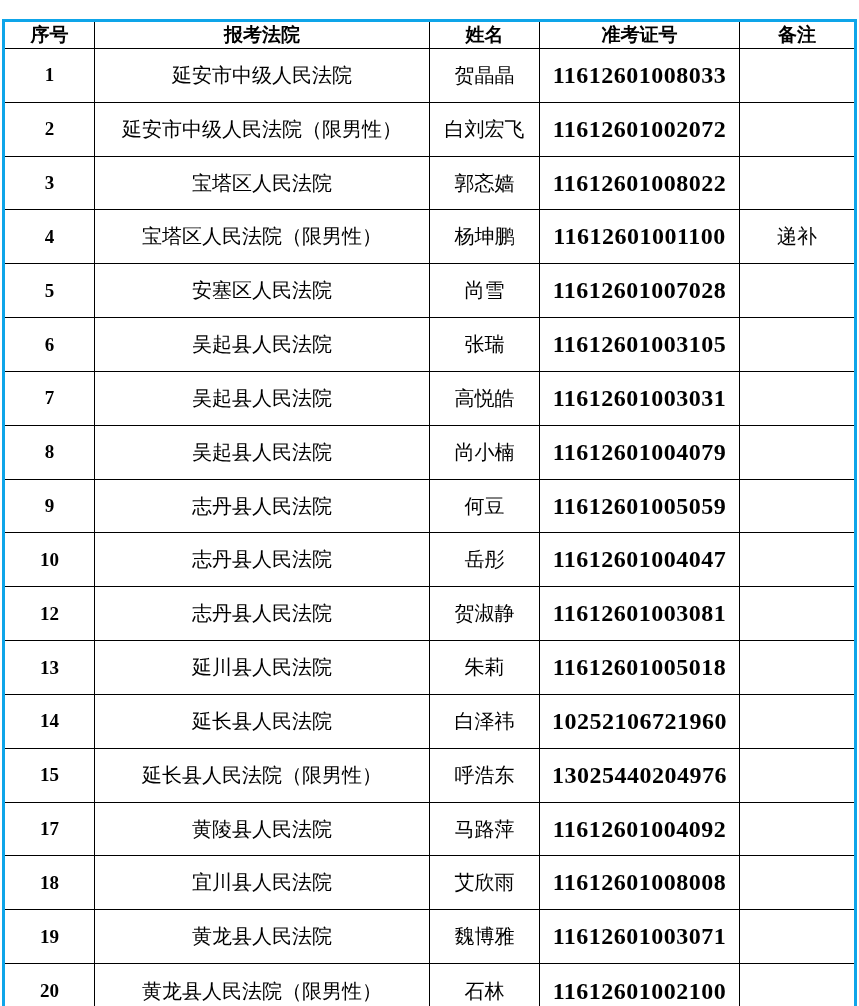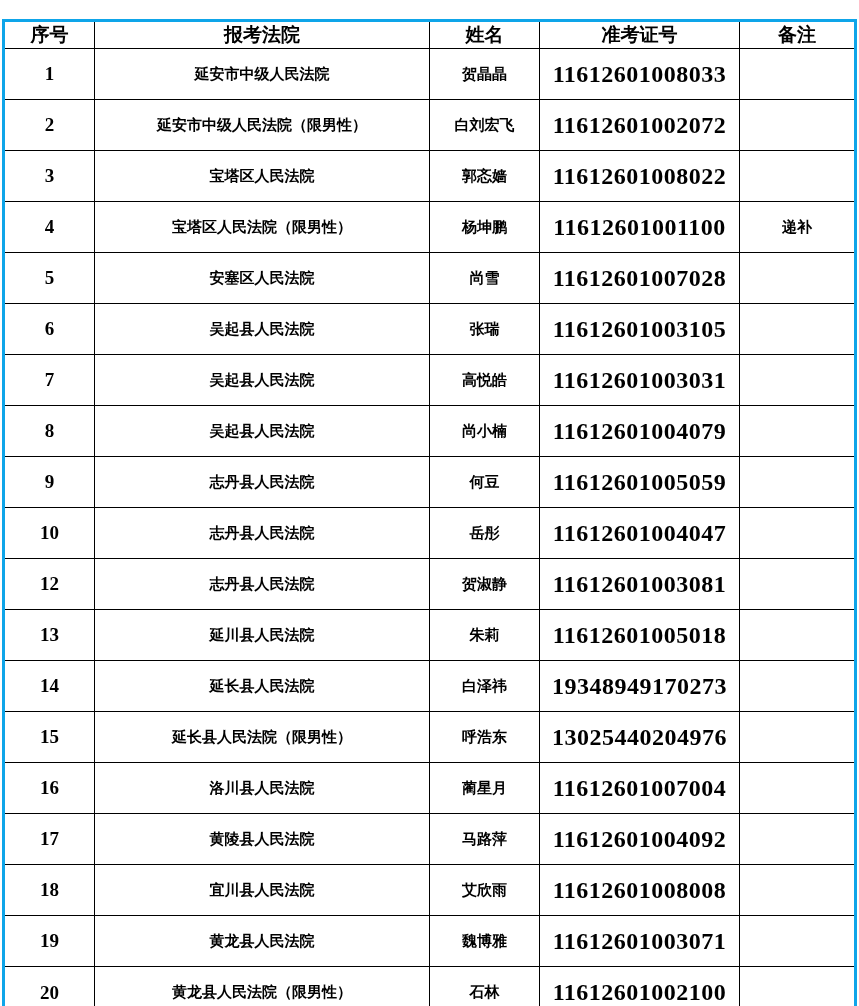--- a/index.html
+++ b/index.html
@@ -38,22 +38,22 @@
     font-size: 19px;
     font-weight: bold;
   }
   td.cell-no {
     font-size: 19px;
     font-weight: bold;
   }
   td.cell-court,
   td.cell-name,
   td.cell-remark {
-    font-size: 15px;
-    font-weight: bold;
+    font-size: 20px;
+    font-weight: normal;
   }
   td.cell-ticket {
     font-size: 24px;
     font-weight: bold;
     letter-spacing: 0.5px;
   }
 </style>
 </head>
 <body>
 
@@ -169,39 +169,32 @@
     <td class="cell-court">延川县人民法院</td>
     <td class="cell-name">朱莉</td>
     <td class="cell-ticket">11612601005018</td>
     <td class="cell-remark"></td>
   </tr>
 
   <tr>
     <td class="cell-no">14</td>
     <td class="cell-court">延长县人民法院</td>
     <td class="cell-name">白泽祎</td>
-    <td class="cell-ticket">19348949170273</td>
+    <td class="cell-ticket">10252106721960</td>
     <td class="cell-remark"></td>
   </tr>
 
   <tr>
     <td class="cell-no">15</td>
     <td class="cell-court">延长县人民法院（限男性）</td>
     <td class="cell-name">呼浩东</td>
     <td class="cell-ticket">13025440204976</td>
     <td class="cell-remark"></td>
   </tr>
 
-  <tr>
-    <td class="cell-no">16</td>
-    <td class="cell-court">洛川县人民法院</td>
-    <td class="cell-name">蔺星月</td>
-    <td class="cell-ticket">11612601007004</td>
-    <td class="cell-remark"></td>
-  </tr>
 
   <tr>
     <td class="cell-no">17</td>
     <td class="cell-court">黄陵县人民法院</td>
     <td class="cell-name">马路萍</td>
     <td class="cell-ticket">11612601004092</td>
     <td class="cell-remark"></td>
   </tr>
 
   <tr>

